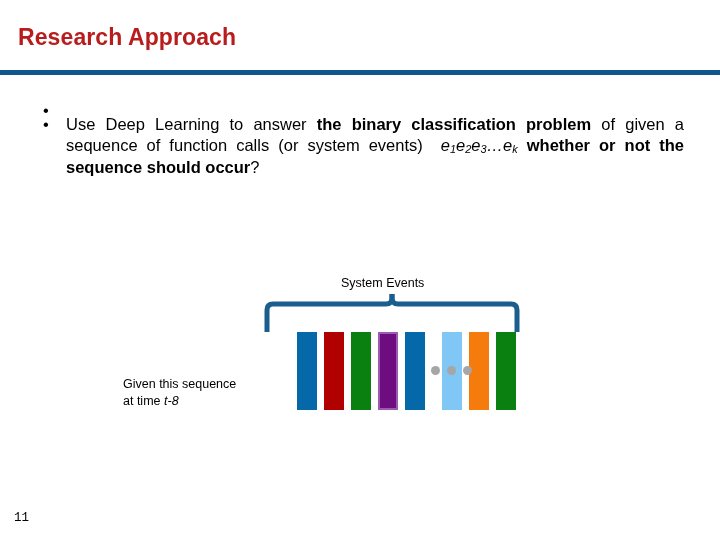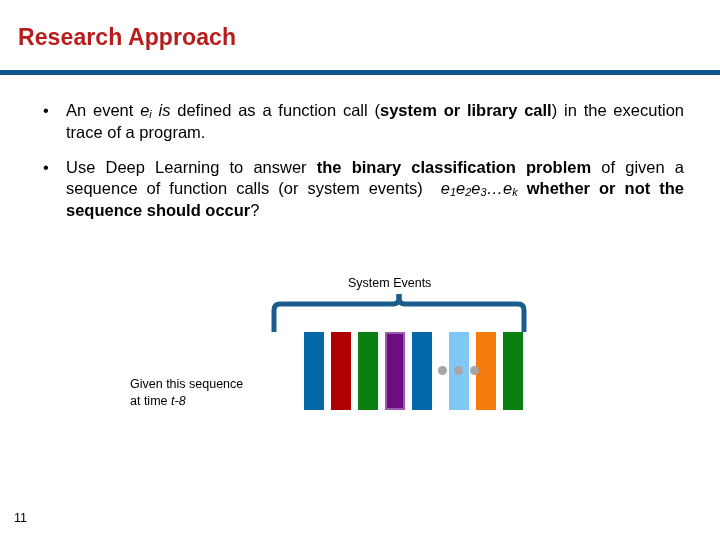--- a/index.html
+++ b/index.html
@@ -69,21 +69,21 @@
   .sym { font-style: italic; }
   .sym sub {
     font-style: italic;
     font-size: 0.66em;
     vertical-align: -0.22em;
   }
 
   
   .diagram {
     position: absolute;
-    left: 12px;
+    left: 5px;
     top: 276px;
     width: 708px;
     height: 145px;
   }
 
   .sys-events-label {
     position: absolute;
     left: 336px;
     top: 0px;
     font-size: 12.5px;
@@ -141,33 +141,33 @@
     background: #a6a6a6;
   }
 
   
   .page-num {
     position: absolute;
     left: 14px;
     top: 511px;
     font-size: 12.5px;
     color: #000000;
+    font-family: Liberation Mono, monospace;
   }
 </style>
 </head>
 <body>
 
 <div class="slide-title">Research Approach</div>
 
 <div class="title-rule"></div>
 
 <div class="bullets">
   <div class="bullet">
     <span class="dot">•</span>
-    <span class="rich"><span>An event </span><span class="sym">e<sub>i</sub></span><span> </span><i>is</i><span> defined as a function call (</span><b>system or library call</b><span>) in the execution trace of a program.</span></span>
   </div>
 
   <div class="bullet">
     <span class="dot">•</span>
     <span class="rich"><span>Use Deep Learning to answer </span><b>the binary classification problem</b><span> of given a sequence of function calls (or system events)&nbsp; </span><span class="sym">e<sub>1</sub></span><span class="sym">e<sub>2</sub></span><span class="sym">e<sub>3</sub></span><span class="sym">…e<sub>k</sub></span><span> </span><b>whether or not the sequence should occur</b><span>?</span></span>
   </div>
 </div>
 
 <div class="diagram">
 

